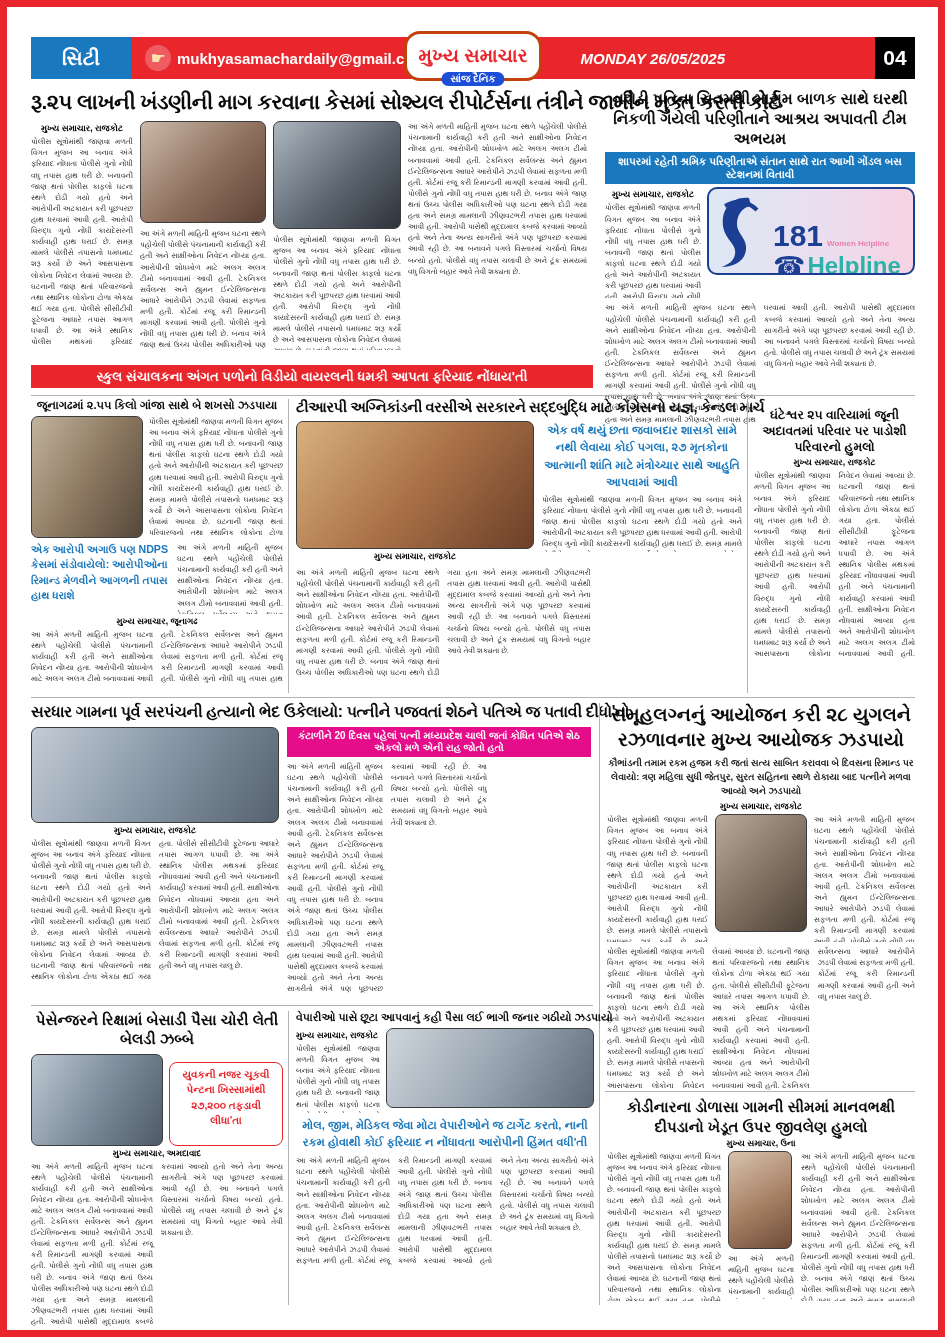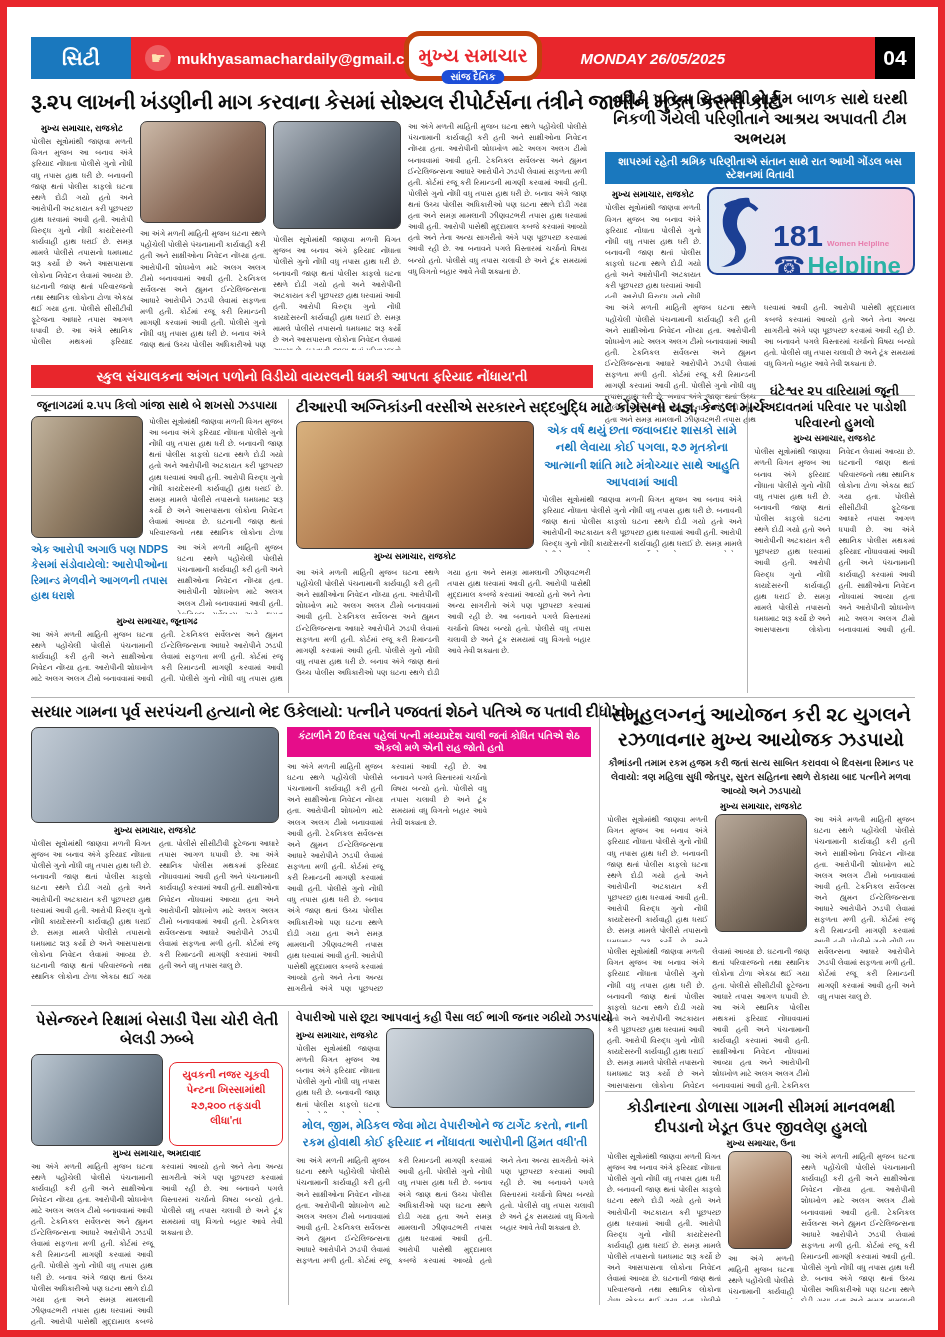--- a/index.html
+++ b/index.html
@@ -13,21 +13,21 @@
            font-size:20px;display:flex;align-items:center;justify-content:center;}
   .redbar{flex:1;height:42px;background:#e8262c;display:flex;align-items:center;
           padding-left:14px;box-sizing:border-box;color:#fff;}
   .hand{width:26px;height:26px;border-radius:50%;background:rgba(255,255,255,.25);
         color:#ffe2b0;font-size:17px;display:flex;align-items:center;justify-content:center;margin-right:6px;}
   .email{font-weight:bold;font-size:15px;}
   .date{font-weight:bold;font-size:15px;margin-left:auto;margin-right:150px;font-style:italic;}
   .pgnum{width:40px;height:42px;background:#000;color:#fff;font-weight:bold;font-size:21px;
          display:flex;align-items:center;justify-content:center;}
   .logo{position:absolute;left:50%;top:-6px;transform:translateX(-50%);width:138px;height:50px;
-        background:#fff;border:5px solid #c2410c;border-radius:16px;z-index:5;
+        background:#fff;border:3px solid #c2410c;border-radius:16px;z-index:5;
         display:flex;align-items:center;justify-content:center;box-sizing:border-box;}
   .logo .mast{color:#e8262c;font-weight:bold;font-size:19px;white-space:nowrap;}
   .logo .tag{position:absolute;bottom:-8px;left:50%;transform:translateX(-50%);
              background:#1d4ed8;color:#fff;font-size:10px;font-weight:bold;
              padding:1px 9px;border-radius:8px;white-space:nowrap;}
   
   .hl{font-weight:bold;color:#0b0b0b;}
   .bodytxt{font-size:7.4px;line-height:1.5;text-align:justify;color:#222;overflow:hidden;}
   .c2{column-count:2;column-gap:8px;column-fill:auto;}
   .c3{column-count:3;column-gap:8px;column-fill:auto;}
@@ -148,21 +148,21 @@
       <div style="flex:1;">
         <div class="bluetxt" style="font-size:11.6px;line-height:1.5;">એક વર્ષ થયું છતા જવાબદાર શાસકો સામે નથી લેવાયા કોઈ પગલા, ૨૭ મૃતકોના આત્માની શાંતિ માટે મંત્રોચ્ચાર સાથે આહુતિ આપવામાં આવી</div>
         <div class="bodytxt" style="height:58px;margin-top:3px;">પોલીસ સૂત્રોમાંથી જાણવા મળતી વિગત મુજબ આ બનાવ અંગે ફરિયાદ નોંધાતા પોલીસે ગુનો નોંધી વધુ તપાસ હાથ ધરી છે. બનાવની જાણ થતાં પોલીસ કાફલો ઘટના સ્થળે દોડી ગયો હતો અને આરોપીની અટકાયત કરી પૂછપરછ હાથ ધરવામાં આવી હતી. આરોપી વિરુદ્ધ ગુનો નોંધી કાયદેસરની કાર્યવાહી હાથ ધરાઈ છે. સમગ્ર મામલે પોલીસે તપાસનો ધમધમાટ શરૂ કર્યો છે અને આસપાસના લોકોના નિવેદન લેવામાં આવ્યા છે. ઘટનાની જાણ થતાં પરિવારજનો તથા સ્થાનિક લોકોના ટોળા એકઠા થઈ ગયા હતા. પોલીસે સીસીટીવી ફૂટેજના આધારે તપાસ આગળ ધપાવી છે. આ અંગે સ્થાનિક પોલીસ મથકમાં ફરિયાદ નોંધાવવામાં આવી હતી અને પંચનામાની કાર્યવાહી કરવામાં આવી હતી. સાક્ષીઓના નિવેદન નોંધવામાં આવ્યા હતા અને આરોપીની શોધખોળ માટે અલગ અલગ ટીમો બનાવવામાં આવી હતી. ટેકનિકલ સર્વેલન્સના આધારે આરોપીને ઝડપી લેવામાં સફળતા મળી હતી. કોર્ટમાં રજૂ કરી રિમાન્ડની માગણી કરવામાં આવી હતી અને વધુ તપાસ ચાલુ છે.</div>
       </div>
     </div>
     <div class="bodytxt c3" style="height:112px;margin-top:3px;">આ અંગે મળતી માહિતી મુજબ ઘટના સ્થળે પહોંચેલી પોલીસે પંચનામાની કાર્યવાહી કરી હતી અને સાક્ષીઓના નિવેદન નોંધ્યા હતા. આરોપીની શોધખોળ માટે અલગ અલગ ટીમો બનાવવામાં આવી હતી. ટેકનિકલ સર્વેલન્સ અને હ્યુમન ઈન્ટેલિજન્સના આધારે આરોપીને ઝડપી લેવામાં સફળતા મળી હતી. કોર્ટમાં રજૂ કરી રિમાન્ડની માગણી કરવામાં આવી હતી. પોલીસે ગુનો નોંધી વધુ તપાસ હાથ ધરી છે. બનાવ અંગે જાણ થતાં ઉચ્ચ પોલીસ અધિકારીઓ પણ ઘટના સ્થળે દોડી ગયા હતા અને સમગ્ર મામલાની ઝીણવટભરી તપાસ હાથ ધરવામાં આવી હતી. આરોપી પાસેથી મુદ્દામાલ કબજે કરવામાં આવ્યો હતો અને તેના અન્ય સાગરીતો અંગે પણ પૂછપરછ કરવામાં આવી રહી છે. આ બનાવને પગલે વિસ્તારમાં ચર્ચાનો વિષય બન્યો હતો. પોલીસે વધુ તપાસ ચલાવી છે અને ટૂંક સમયમાં વધુ વિગતો બહાર આવે તેવી શક્યતા છે.</div>
   </div>
 
   <div class="vline" style="left:740px;top:392px;height:294px;"></div>
 
-  <div class="abs" style="left:747px;top:376px;width:161px;height:294px;">
+  <div class="abs" style="left:747px;top:400px;width:161px;height:294px;">
     <div class="hl" style="font-size:12.4px;line-height:1.3;text-align:center;">ઘંટેશ્વર ૨૫ વારિયામાં જૂની અદાવતમાં પરિવાર પર પાડોશી પરિવારનો હુમલો</div>
     <div class="byline">મુખ્ય સમાચાર, રાજકોટ</div>
     <div class="bodytxt c2" style="height:196px;">પોલીસ સૂત્રોમાંથી જાણવા મળતી વિગત મુજબ આ બનાવ અંગે ફરિયાદ નોંધાતા પોલીસે ગુનો નોંધી વધુ તપાસ હાથ ધરી છે. બનાવની જાણ થતાં પોલીસ કાફલો ઘટના સ્થળે દોડી ગયો હતો અને આરોપીની અટકાયત કરી પૂછપરછ હાથ ધરવામાં આવી હતી. આરોપી વિરુદ્ધ ગુનો નોંધી કાયદેસરની કાર્યવાહી હાથ ધરાઈ છે. સમગ્ર મામલે પોલીસે તપાસનો ધમધમાટ શરૂ કર્યો છે અને આસપાસના લોકોના નિવેદન લેવામાં આવ્યા છે. ઘટનાની જાણ થતાં પરિવારજનો તથા સ્થાનિક લોકોના ટોળા એકઠા થઈ ગયા હતા. પોલીસે સીસીટીવી ફૂટેજના આધારે તપાસ આગળ ધપાવી છે. આ અંગે સ્થાનિક પોલીસ મથકમાં ફરિયાદ નોંધાવવામાં આવી હતી અને પંચનામાની કાર્યવાહી કરવામાં આવી હતી. સાક્ષીઓના નિવેદન નોંધવામાં આવ્યા હતા અને આરોપીની શોધખોળ માટે અલગ અલગ ટીમો બનાવવામાં આવી હતી. ટેકનિકલ સર્વેલન્સના આધારે આરોપીને ઝડપી લેવામાં સફળતા મળી હતી. કોર્ટમાં રજૂ કરી રિમાન્ડની માગણી કરવામાં આવી હતી અને વધુ તપાસ ચાલુ છે.</div>
   </div>
 
   <div class="hline" style="top:690px;left:24px;width:884px;"></div>
 
   <div class="abs" style="left:24px;top:696px;width:560px;height:298px;">
     <div class="hl" style="font-size:15.8px;white-space:nowrap;letter-spacing:-0.4px;">સરધાર ગામના પૂર્વ સરપંચની હત્યાનો ભેદ ઉકેલાયો: પત્નીને પજવતાં શેઠને પતિએ જ પતાવી દીધો'તો</div>
     <div style="display:flex;gap:8px;margin-top:6px;height:268px;">

